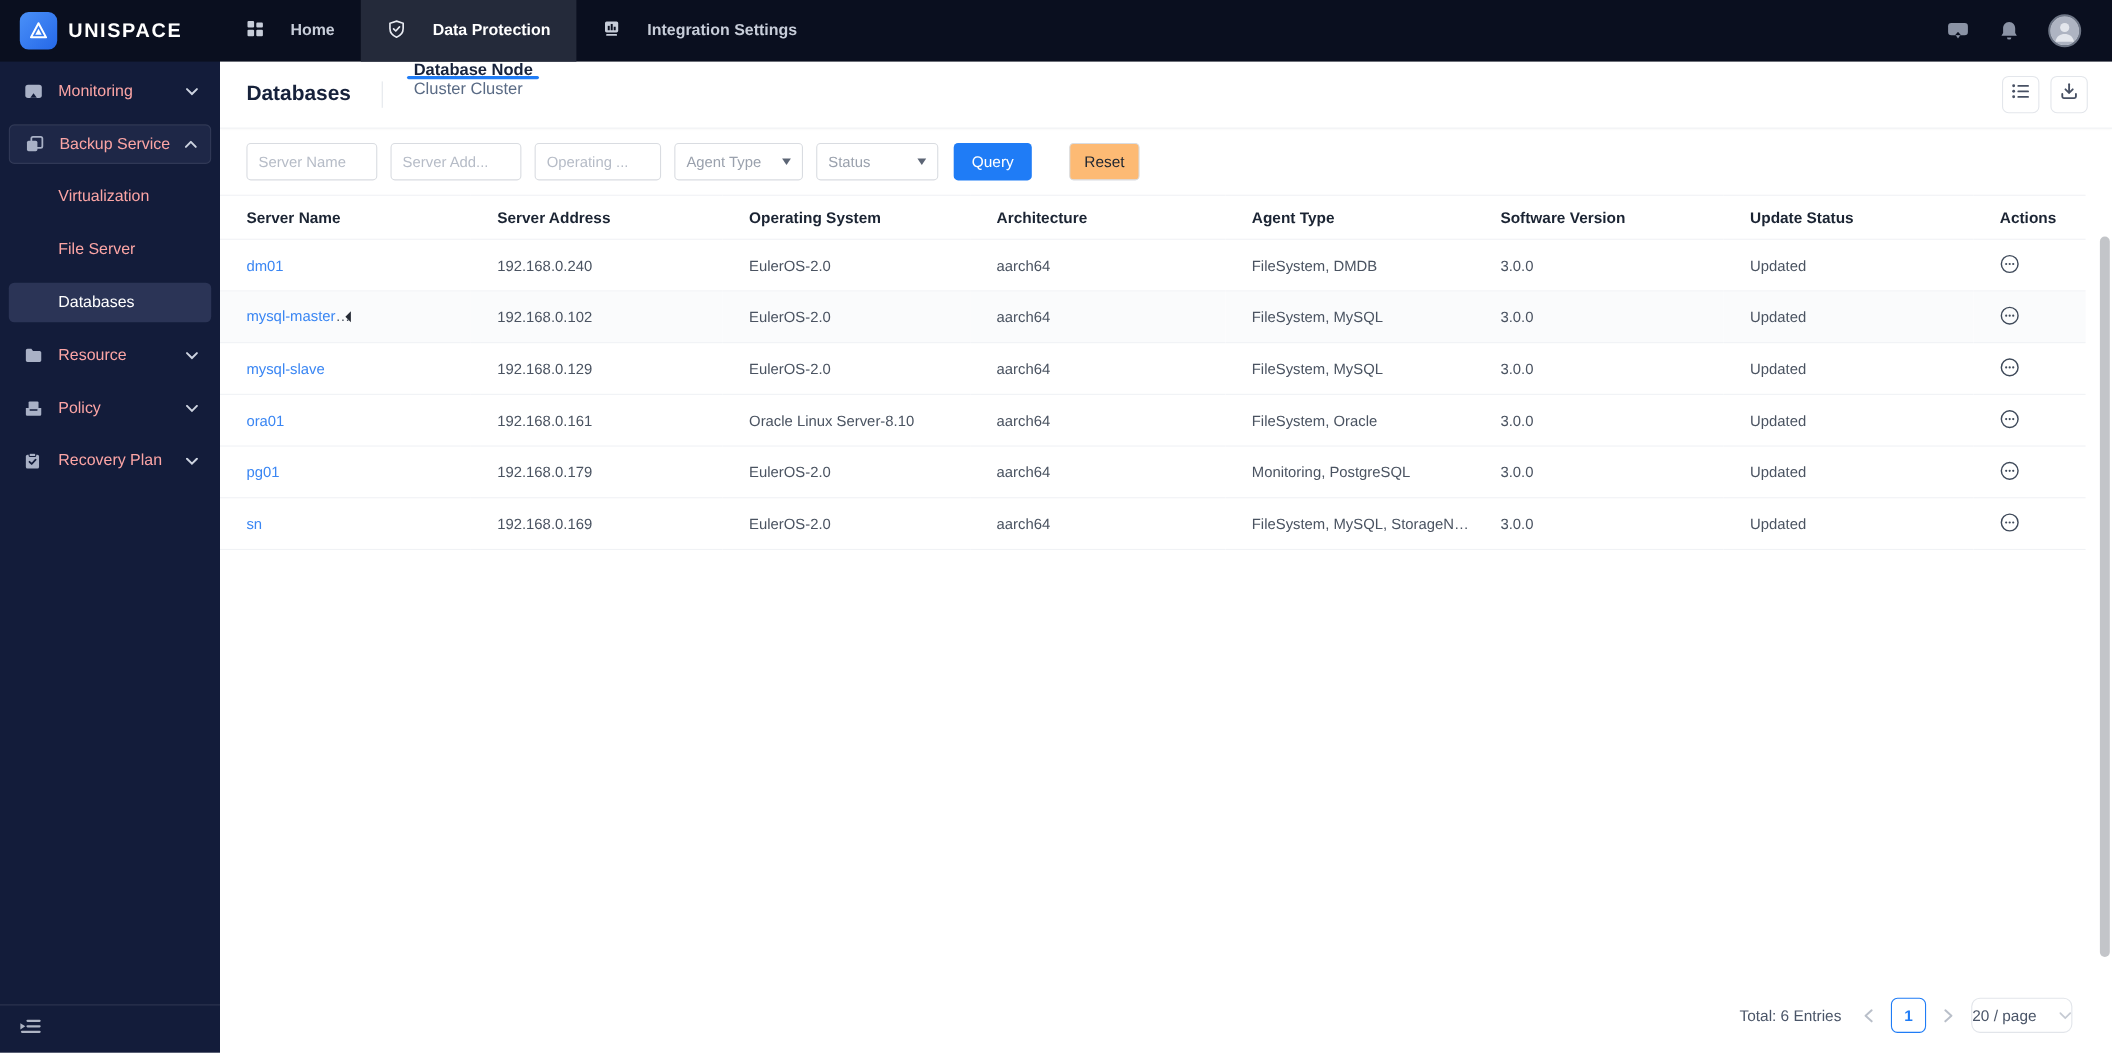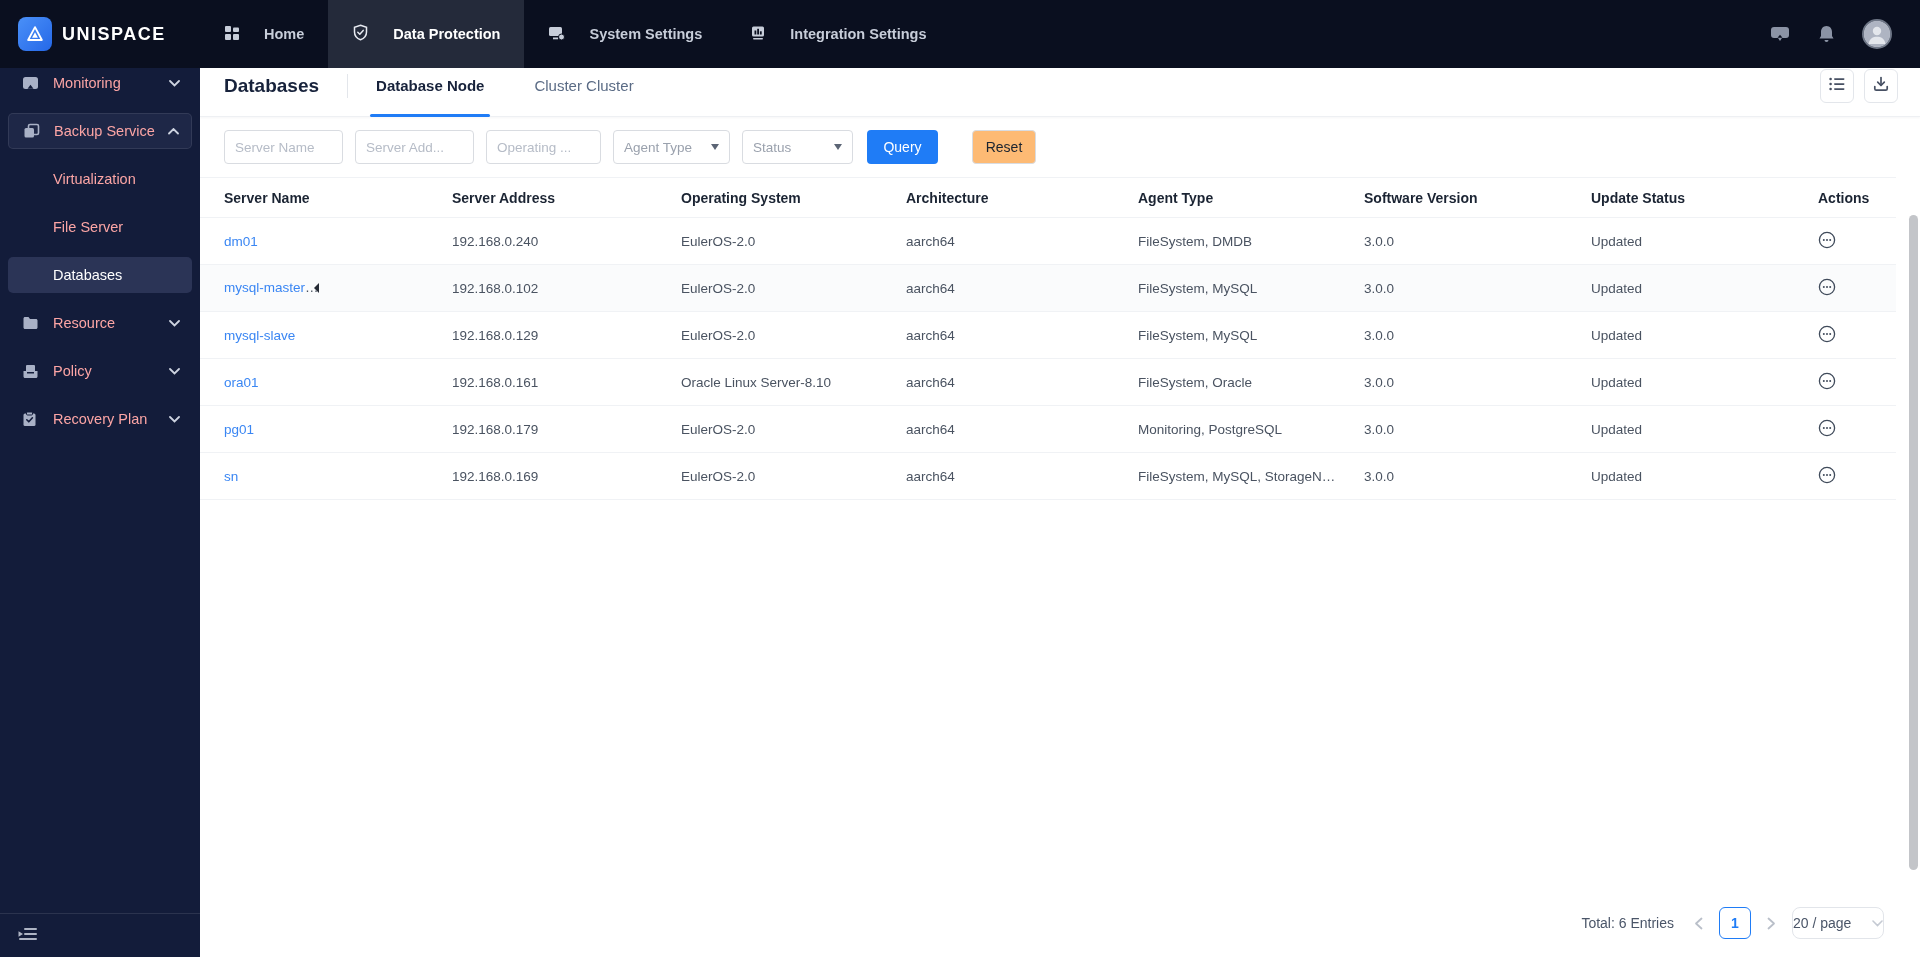--- a/index.html
+++ b/index.html
@@ -1,20 +1,20 @@
 <!DOCTYPE html>
 <html><head>
 <meta charset="utf-8">
 <style>
   * { margin:0; padding:0; box-sizing:border-box; }
   html,body { width:1920px; height:957px; overflow:hidden; background:#fff;
     font-family:"Liberation Sans", sans-serif; }
 
   
-  .topbar { position:absolute; left:0; top:0; width:1920px; height:68px;
+  .topbar { position:absolute; left:0; top:0; width:1920px; height:56px;
     background:#0a0f1f; display:flex; align-items:stretch; z-index:30; }
   .brand { display:flex; align-items:center; gap:10px; padding:0 26px 0 18px; min-width:200px; }
   .logo-box { width:34px; height:34px; border-radius:8px;
     background:linear-gradient(135deg,#4a90f8,#2568e8); display:flex; align-items:center; justify-content:center; }
   .brand-name { color:#fff; font-size:18px; font-weight:bold; letter-spacing:1.5px; }
   .topnav { display:flex; align-items:stretch; }
   .topnav-item { display:flex; align-items:center; gap:24px; padding:0 24px;
     color:#c7cdd9; font-size:14.5px; font-weight:600; cursor:pointer; }
   .topnav-item.active { background:#242a3a; color:#fff; }
   .topbar-right { margin-left:auto; display:flex; align-items:center; gap:26px; padding-right:28px; }
@@ -36,21 +36,21 @@
   .side-footer { position:absolute; left:0; bottom:0; width:200px; height:44px;
     border-top:1px solid rgba(255,255,255,0.10); display:flex; align-items:center; padding-left:18px; }
 
   
   .main { position:absolute; left:200px; top:55px; width:1720px; height:902px; background:#fff; }
 
   .content-header { height:62px; display:flex; align-items:center; padding:0 22px 0 24px;
     border-bottom:1px solid #eef0f3; box-shadow:0 1px 2px rgba(20,30,60,0.04); position:relative; }
   .page-title { font-size:19px; font-weight:bold; color:#17223b; }
   .vdiv { width:1px; height:24px; background:#e3e6eb; margin:0 26px 0 28px; }
-  .tabs { display:flex; align-items:stretch; height:62px; }
+  .tabs { display:flex; align-items:stretch; height:62px;flex-direction:column; }
   .tab { display:flex; align-items:center; padding:0 2px; margin-right:46px; font-size:15px;
     color:#5a6b85; cursor:pointer; position:relative; }
   .tab.active { color:#17223b; font-weight:bold; }
   .tab.active::after { content:""; position:absolute; left:-4px; right:-4px; bottom:0;
     height:3px; border-radius:2px; background:#1f7cf6; }
   .header-actions { margin-left:auto; display:flex; gap:10px; }
   .sq-btn { width:34px; height:34px; border:1px solid #e3e6eb; border-radius:6px; background:#fff;
     display:flex; align-items:center; justify-content:center; cursor:pointer; }
 
   
@@ -121,28 +121,20 @@
             <rect x="9" y="9" width="6" height="6" rx="1" fill="#c7cdd9"></rect>
           </svg></span>
       <span>Home</span>
     </div>
     <div class="topnav-item active">
       <span><svg width="17" height="17" viewBox="0 0 17 17">
             <path d="M8.5 1.2 L14.5 3.2 V8 C14.5 12 11.8 14.6 8.5 15.8 C5.2 14.6 2.5 12 2.5 8 V3.2 Z" fill="none" stroke="#e8ebf2" stroke-width="1.5"></path>
             <path d="M5.8 8.2 L7.8 10.2 L11.2 6.4" fill="none" stroke="#e8ebf2" stroke-width="1.5" stroke-linecap="round" stroke-linejoin="round"></path>
           </svg></span>
       <span>Data Protection</span>
-    </div>
-    <div class="topnav-item">
-      <span><svg width="17" height="16" viewBox="0 0 17 16">
-            <rect x="1" y="2" width="13" height="9" rx="1.5" fill="#c7cdd9"></rect>
-            <circle cx="13.5" cy="12" r="3" fill="#c7cdd9" stroke="#0a0f1f" stroke-width="1"></circle>
-            <rect x="5" y="12.5" width="5" height="1.8" fill="#c7cdd9"></rect>
-          </svg></span>
-      <span>System Settings</span>
     </div>
     <div class="topnav-item">
       <span><svg width="16" height="16" viewBox="0 0 16 16">
             <rect x="2" y="1.5" width="12" height="10" rx="1.5" fill="#c7cdd9"></rect>
             <rect x="4.5" y="5.5" width="1.8" height="4" fill="#0a0f1f"></rect>
             <rect x="7.2" y="3.8" width="1.8" height="5.7" fill="#0a0f1f"></rect>
             <rect x="9.9" y="6.3" width="1.8" height="3.2" fill="#0a0f1f"></rect>
             <rect x="3" y="13" width="10" height="1.6" rx="0.8" fill="#c7cdd9"></rect>
           </svg></span>
       <span>Integration Settings</span>

